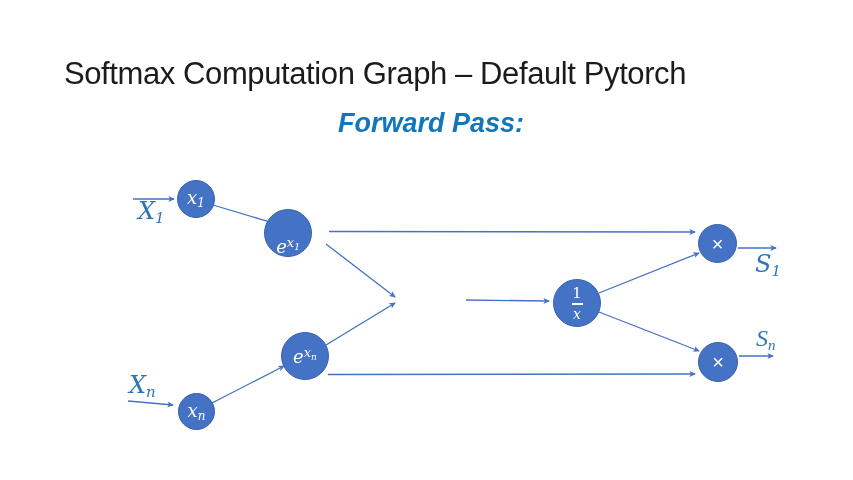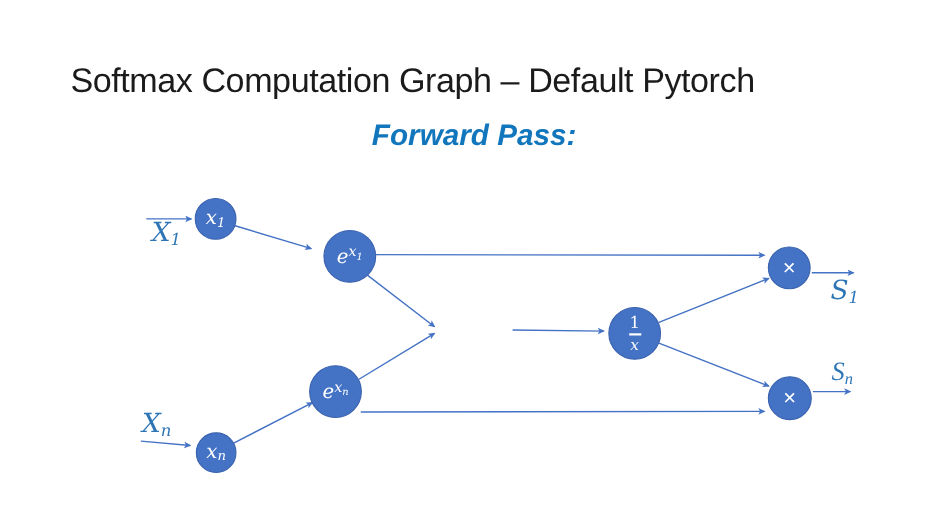--- a/index.html
+++ b/index.html
@@ -129,21 +129,21 @@
     <span>S</span><span class="iosub">1</span>
   </div>
   <div class="io-label" style="left:756px; top:326px;font-family:Liberation Serif, serif;">
     <span>S</span><span class="iosub">n</span>
   </div>
 
   <div class="node" style="left:177px; top:180px; width:38px; height:38px;">
     <span><span class="base">x</span><span class="nsub">1</span></span>
   </div>
 
-  <div class="node" style="left:294px; top:209px; width:48px; height:48px;">
+  <div class="node" style="left:264px; top:209px; width:48px; height:48px;align-items:flex-end;">
     <span><span class="base">e</span><span class="sup">x</span><span class="supsub">1</span></span>
   </div>
 
 
   <div class="node" style="left:553px; top:279px; width:48px; height:48px;">
     <span class="frac">
       <span class="num">1</span>
       <span class="bar"></span>
       <span class="den">x</span>
     </span>

